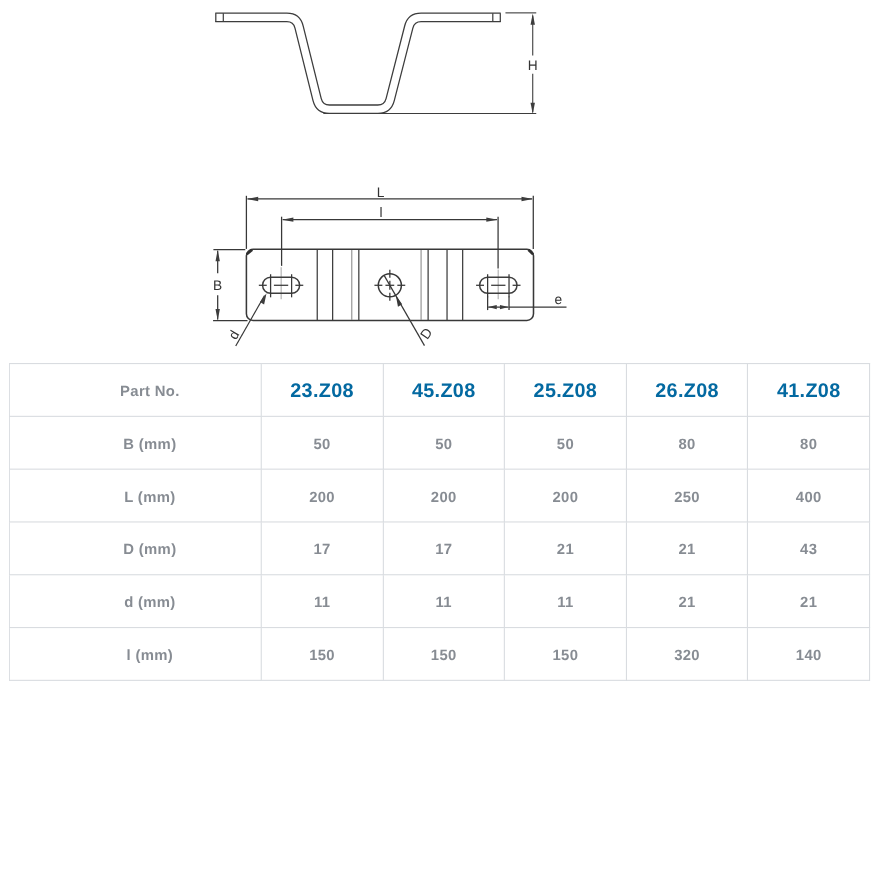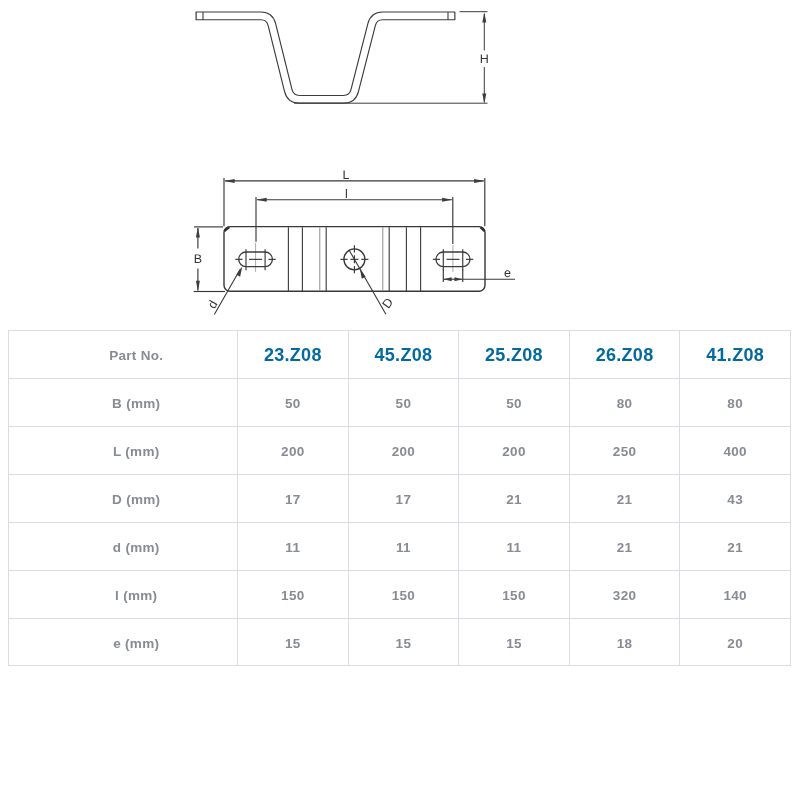--- a/index.html
+++ b/index.html
@@ -193,22 +193,14 @@
         <td>21</td>
       </tr>
   <tr>
         <td class="lab">l (mm)</td>
         <td>150</td>
         <td>150</td>
         <td>150</td>
         <td>320</td>
         <td>140</td>
       </tr>
-  <tr class="last">
-        <td class="lab">e (mm)</td>
-        <td>15</td>
-        <td>15</td>
-        <td>15</td>
-        <td>18</td>
-        <td>20</td>
-      </tr>
 </tbody>
   </table>
 
 </body></html>

